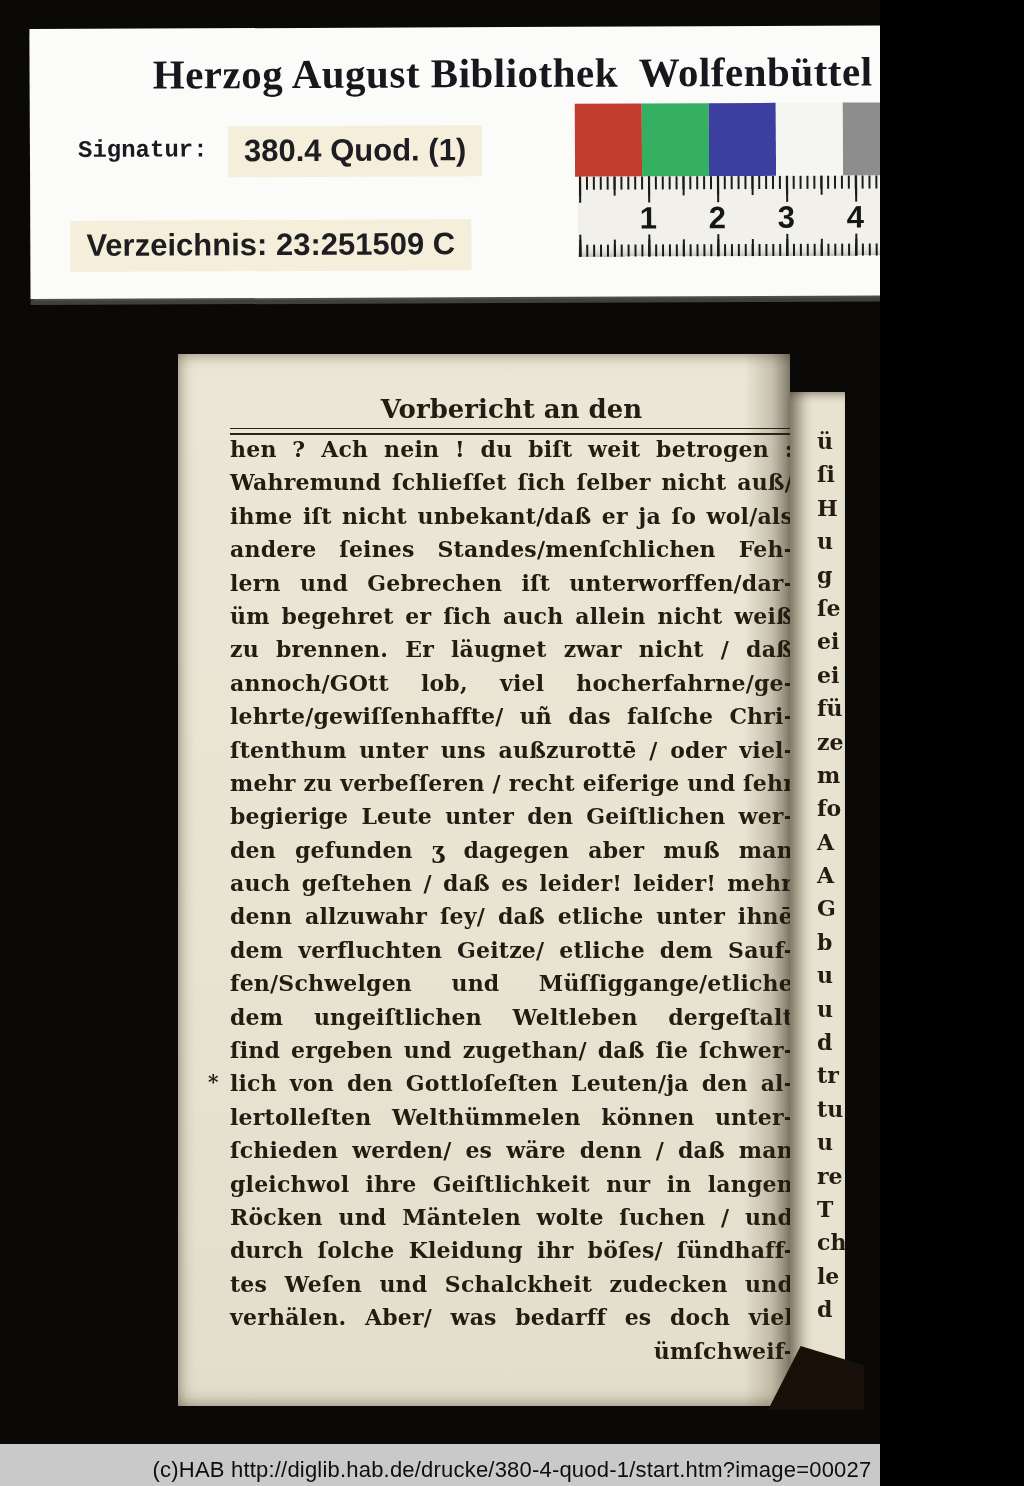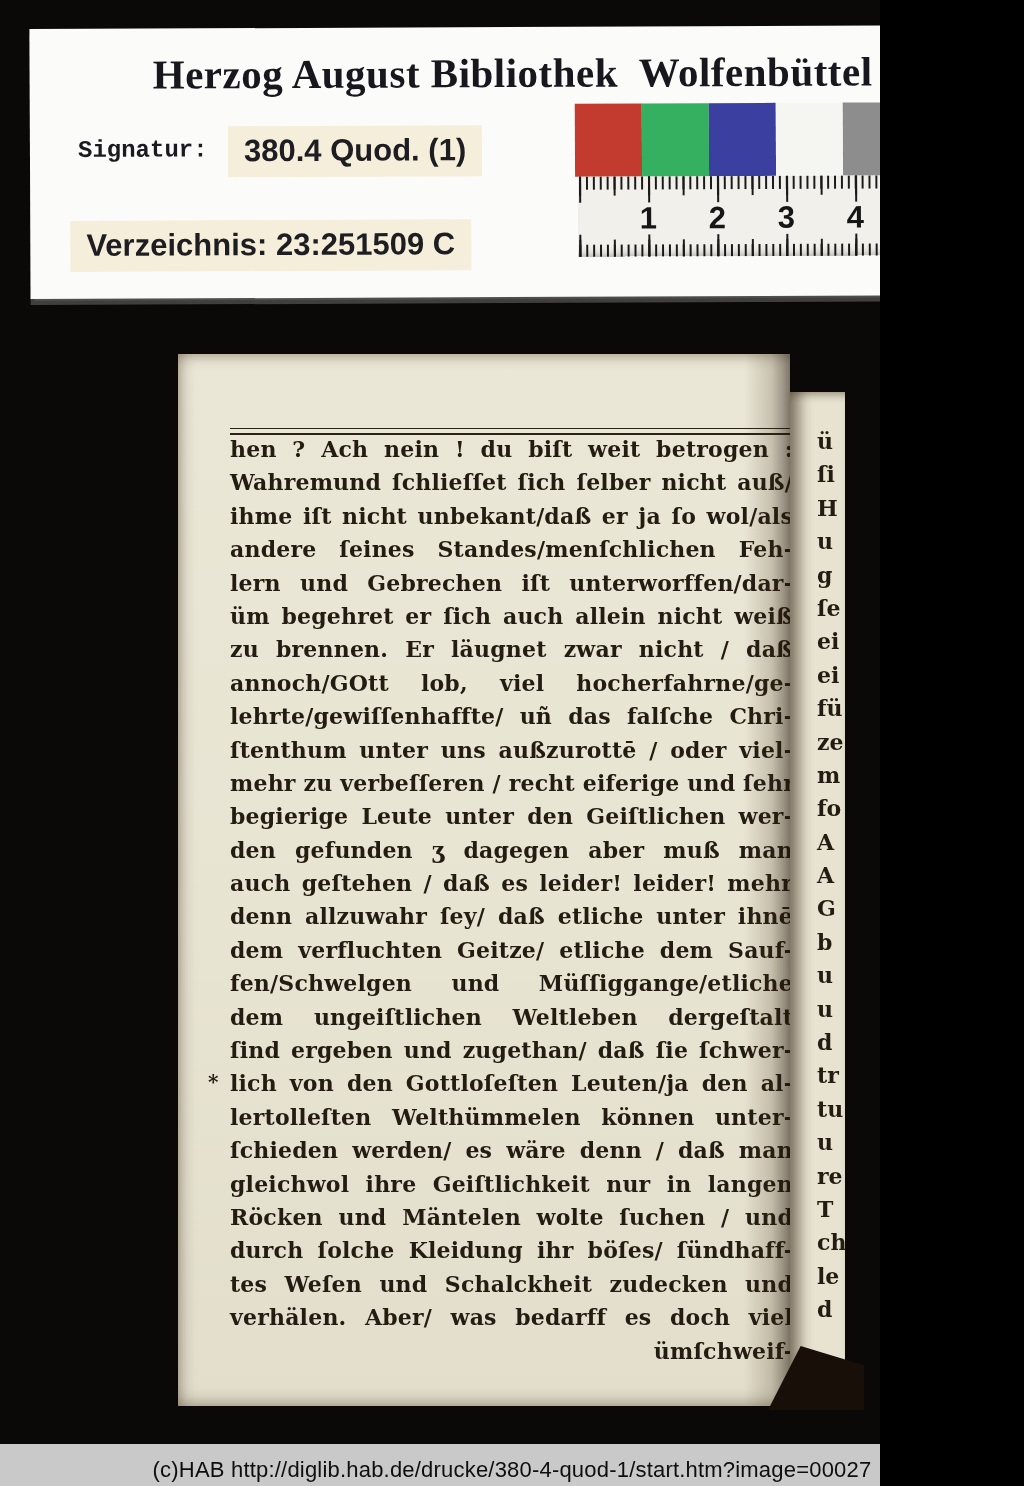--- a/index.html
+++ b/index.html
@@ -165,20 +165,21 @@
     <div class="ruler" id="ruler">
         <div class="ruler-num" style="left: 55px;">1</div>
         <div class="ruler-num" style="left: 124px;">2</div>
         <div class="ruler-num" style="left: 193px;">3</div>
         <div class="ruler-num" style="left: 262px;">4</div>
         <div class="ruler-num" style="left: 331px;">5</div>
       </div>
   </div>
 
   <div class="page-main">
+    <div class="running-title">Vorbericht an den</div>
     <div class="head-rule"></div>
     <div class="text-block" id="text-block">
         <div class="text-line">hen ? Ach nein !  du biſt weit betrogen :</div>
         <div class="text-line">Wahremund ſchlieſſet ſich ſelber nicht auß/</div>
         <div class="text-line">ihme iſt nicht unbekant/daß er ja ſo wol/als</div>
         <div class="text-line">andere ſeines Standes/menſchlichen Feh-</div>
         <div class="text-line">lern und Gebrechen iſt unterworffen/dar-</div>
         <div class="text-line">üm begehret er ſich auch allein nicht weiß</div>
         <div class="text-line">zu brennen.   Er läugnet zwar nicht / daß</div>
         <div class="text-line">annoch/GOtt lob, viel hocherfahrne/ge-</div>

